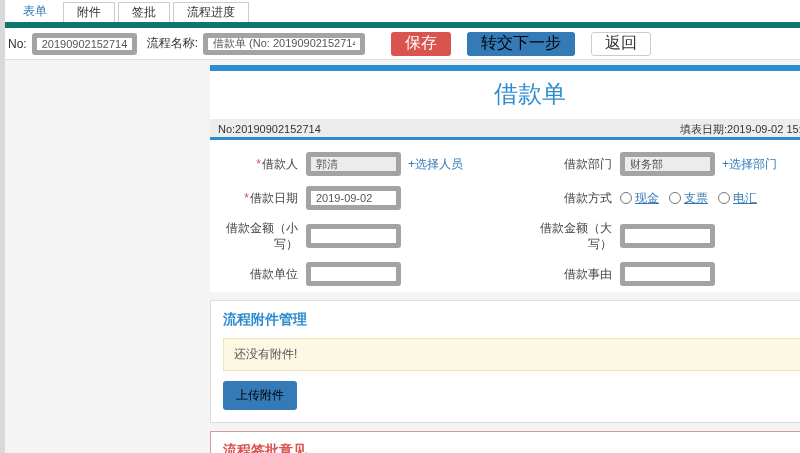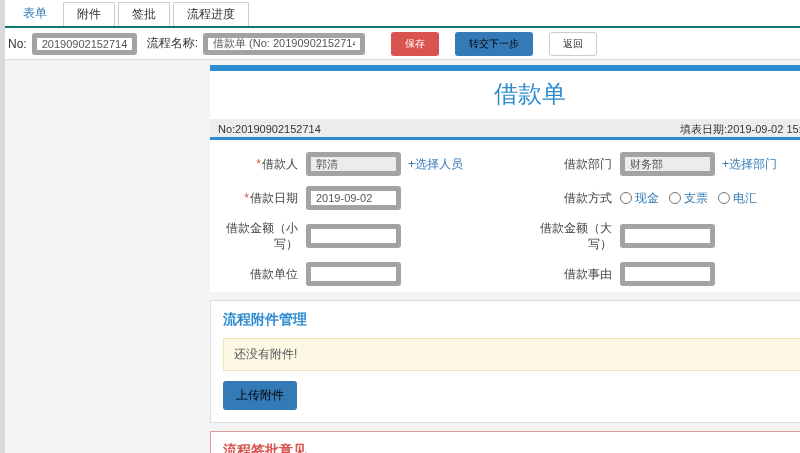--- a/index.html
+++ b/index.html
@@ -7,31 +7,31 @@
   body {
     font-family: "Liberation Sans", "DejaVu Sans", sans-serif;
     font-size: 12px;
     color: #333;
     background: #f4f4f4;
     position: relative;
   }
   .edge-strip { position: absolute; left: 0; top: 0; width: 5px; height: 100%; background: #d9d9d9; z-index: 50; }
 
   
-  .tabbar { background: #fff; border-bottom: 2px solid #0f766e; height: 28px; display: flex; align-items: stretch; padding-left: 10px; }
+  .tabbar { background: #fff; border-bottom: 6px solid #0f766e; height: 28px; display: flex; align-items: stretch; padding-left: 10px; }
   .tab { display: flex; align-items: center; padding: 0 13px; border: 1px solid #ccc; border-bottom: none; margin: 2px 3px 0 0; background: #fff; cursor: pointer; color: #333; }
   .tab.active { border: none; color: #337ab7; margin-top: 0; }
 
   
   .toolbar { background: #fff; border-bottom: 1px solid #ddd; height: 32px; display: flex; align-items: center; padding: 0 8px; }
   .lbl { color: #333; margin-right: 5px; white-space: nowrap; }
   .txt { border: 5px solid #a3a3a3; border-radius: 3px; height: 22px; padding: 0 5px; font-size: 11px; color: #555; background: #fff; }
   .no-input { width: 105px; margin-right: 10px; }
   .name-input { width: 162px; }
-  .btn { border: 1px solid transparent; border-radius: 3px; height: 24px; padding: 0 13px; font-size: 10px; cursor: pointer; }
+  .btn { border: 1px solid transparent; border-radius: 3px; height: 24px; padding: 0 13px; font-size: 16px; cursor: pointer; }
   .btn-red { background: #d9534f; color: #fff; margin-left: 26px; }
   .btn-blue { background: #337ab7; color: #000000; margin-left: 16px; }
   .btn-default { background: #fff; border-color: #ccc; color: #333; margin-left: 16px; }
 
   
   .content { margin-left: 210px; padding-top: 5px; width: 640px; }
   .panel { background: #fff; margin-bottom: 8px; }
 
   .panel-topbar { height: 6px; background: #2d8cd0; }
   .form-title { text-align: center; color: #2d8cd0; font-size: 24px; padding: 7px 0 9px; }
@@ -39,21 +39,21 @@
   .info-date { position: absolute; left: 470px; top: 0; white-space: nowrap; }
 
   .form-grid { display: grid; grid-template-columns: 88px 226px 88px 1fr; padding: 12px 8px 6px; row-gap: 10px; align-items: center; }
   .flabel { text-align: right; padding-right: 8px; color: #444; line-height: 1.35; }
   .star { color: #d9534f; margin-right: 1px; }
   .ffield { display: flex; align-items: center; }
   .ffield .txt { width: 95px; height: 24px; }
   .txt.ro { background: #ececec; }
   .flink { color: #337ab7; text-decoration: none; margin-left: 7px; cursor: pointer; white-space: nowrap; }
   .radio-group { display: flex; align-items: center; gap: 10px; color: #337ab7; }
-  .radio-group label { display: flex; align-items: center; gap: 3px; cursor: pointer; }
+  .radio-group label { display: flex; align-items: center; gap: 3px; cursor: pointer; text-decoration: underline; }
   .radio-group input { width: 12px; height: 12px; accent-color: #337ab7; }
 
   .attach-panel { border: 1px solid #ddd; padding: 10px 12px 12px; }
   .section-title-blue { color: #2d8cd0; font-weight: bold; font-size: 14px; }
   .alert { background: #fcf8e3; border: 1px solid #f0e3b4; padding: 7px 10px; margin: 9px 0 10px; color: #555; }
   .upload-btn { background: #337ab7; color: #000000; border: none; border-radius: 3px; padding: 6px 13px; font-size: 12px; cursor: pointer; }
 
   .approval-panel { border: 1px solid #dc9b9b; padding: 10px 12px; height: 230px; }
   .section-title-red { color: #d9534f; font-weight: bold; font-size: 14px; }
 </style>

